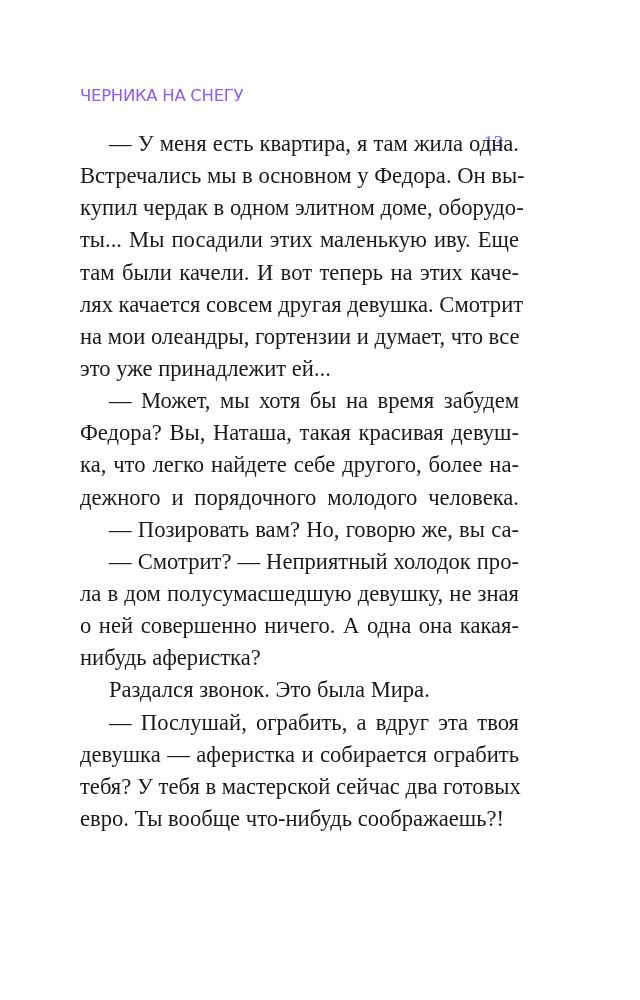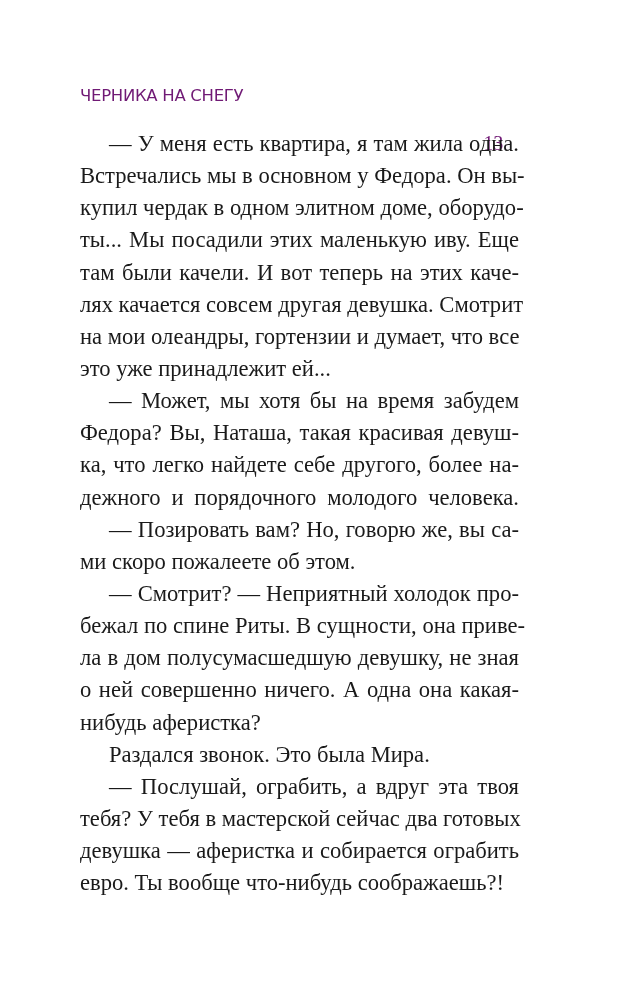--- a/index.html
+++ b/index.html
@@ -23,21 +23,21 @@
     }
     .running-head {
       position: absolute;
       top: 86px;
       left: 0;
       width: 439px;
       height: 24px;
       font-family: "DejaVu Sans", "Liberation Sans", sans-serif;
       font-size: 16.5px;
       letter-spacing: -0.3px;
-      color: #701a75;
+      color: #8b5cf6;
     }
     .running-head .title {
       position: absolute;
       left: 0;
       top: 0;
       white-space: nowrap;
     }
     .running-head .folio {
       position: absolute;
       right: 16px;
@@ -87,26 +87,24 @@
     <span class="line">ты... Мы посадили этих маленькую иву. Еще</span>
     <span class="line">там были качели. И вот теперь на этих каче-</span>
     <span class="line">лях качается совсем другая девушка. Смотрит</span>
     <span class="line">на мои олеандры, гортензии и думает, что все</span>
     <span class="line last">это уже принадлежит ей...</span>
     <span class="line indent">— Может, мы хотя бы на время забудем</span>
     <span class="line">Федора? Вы, Наташа, такая красивая девуш-</span>
     <span class="line">ка, что легко найдете себе другого, более на-</span>
     <span class="line">дежного и порядочного молодого человека.</span>
     <span class="line indent">— Позировать вам? Но, говорю же, вы са-</span>
-    <span class="line last">ми скоро пожалеете об этом.</span>
     <span class="line indent">— Смотрит? — Неприятный холодок про-</span>
-    <span class="line">бежал по спине Риты. В сущности, она приве-</span>
     <span class="line">ла в дом полусумасшедшую девушку, не зная</span>
     <span class="line">о ней совершенно ничего. А одна она какая-</span>
     <span class="line last">нибудь аферистка?</span>
     <span class="line indent last">Раздался звонок. Это была Мира.</span>
     <span class="line indent">— Послушай, ограбить, а вдруг эта твоя</span>
+    <span class="line">девушка — аферистка и собирается ограбить</span>
     <span class="line">тебя? У тебя в мастерской сейчас два готовых</span>
-    <span class="line">девушка — аферистка и собирается ограбить</span>
     <span class="line last">евро. Ты вообще что-нибудь соображаешь?!</span>
 
   </div>
 </div>
 
 </body></html>

